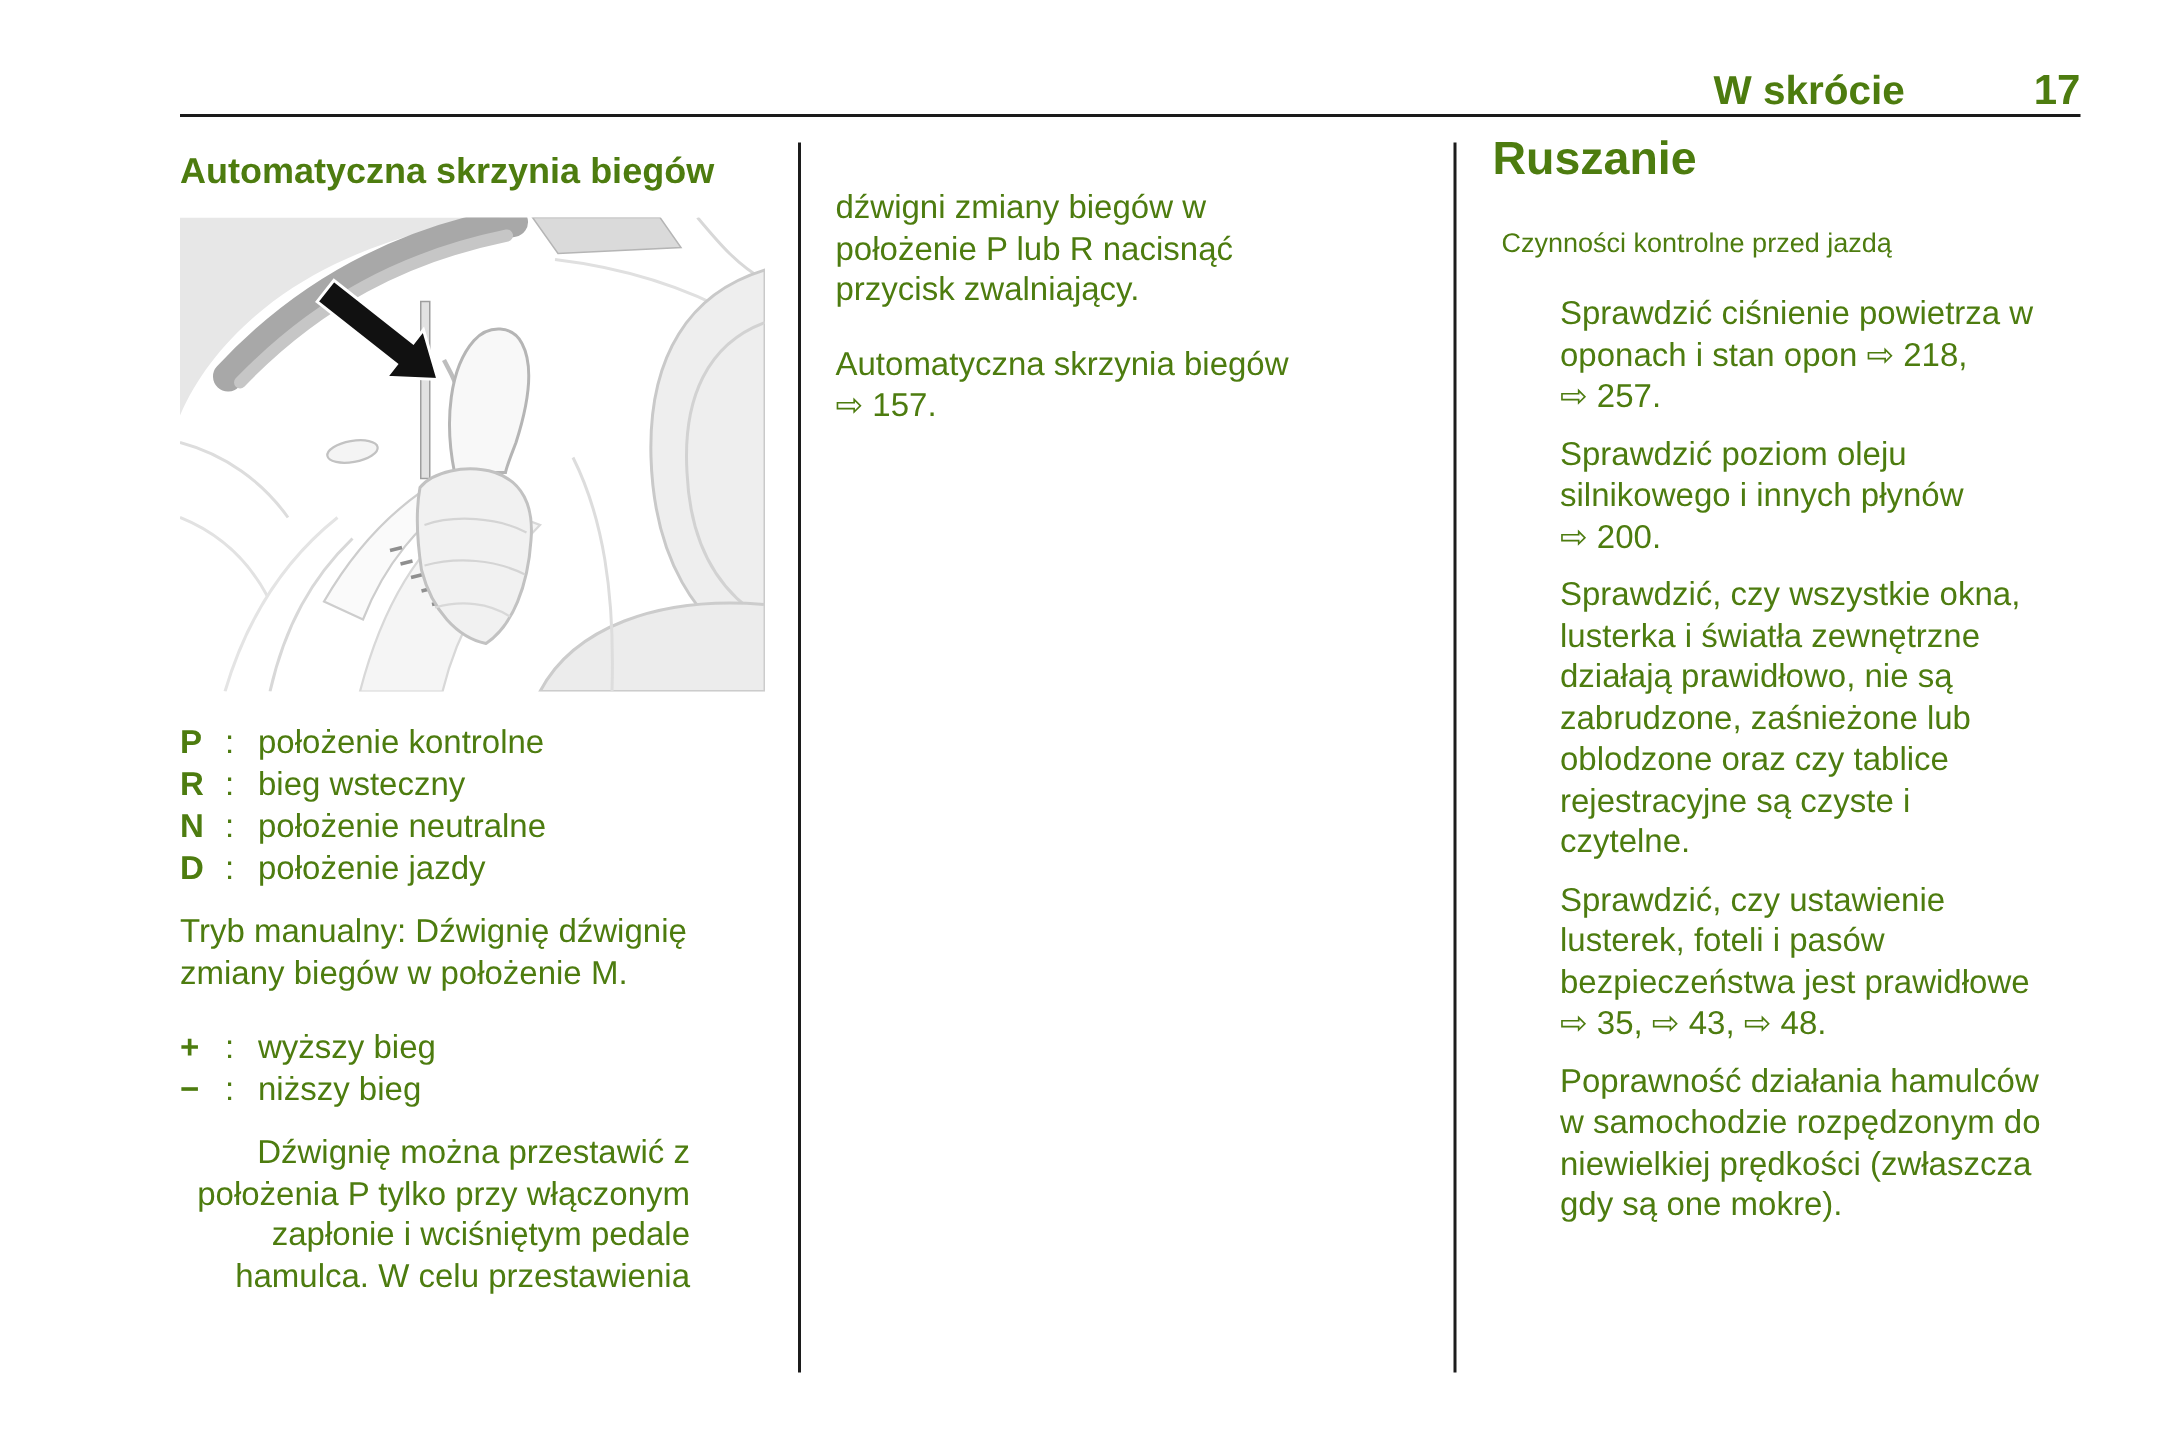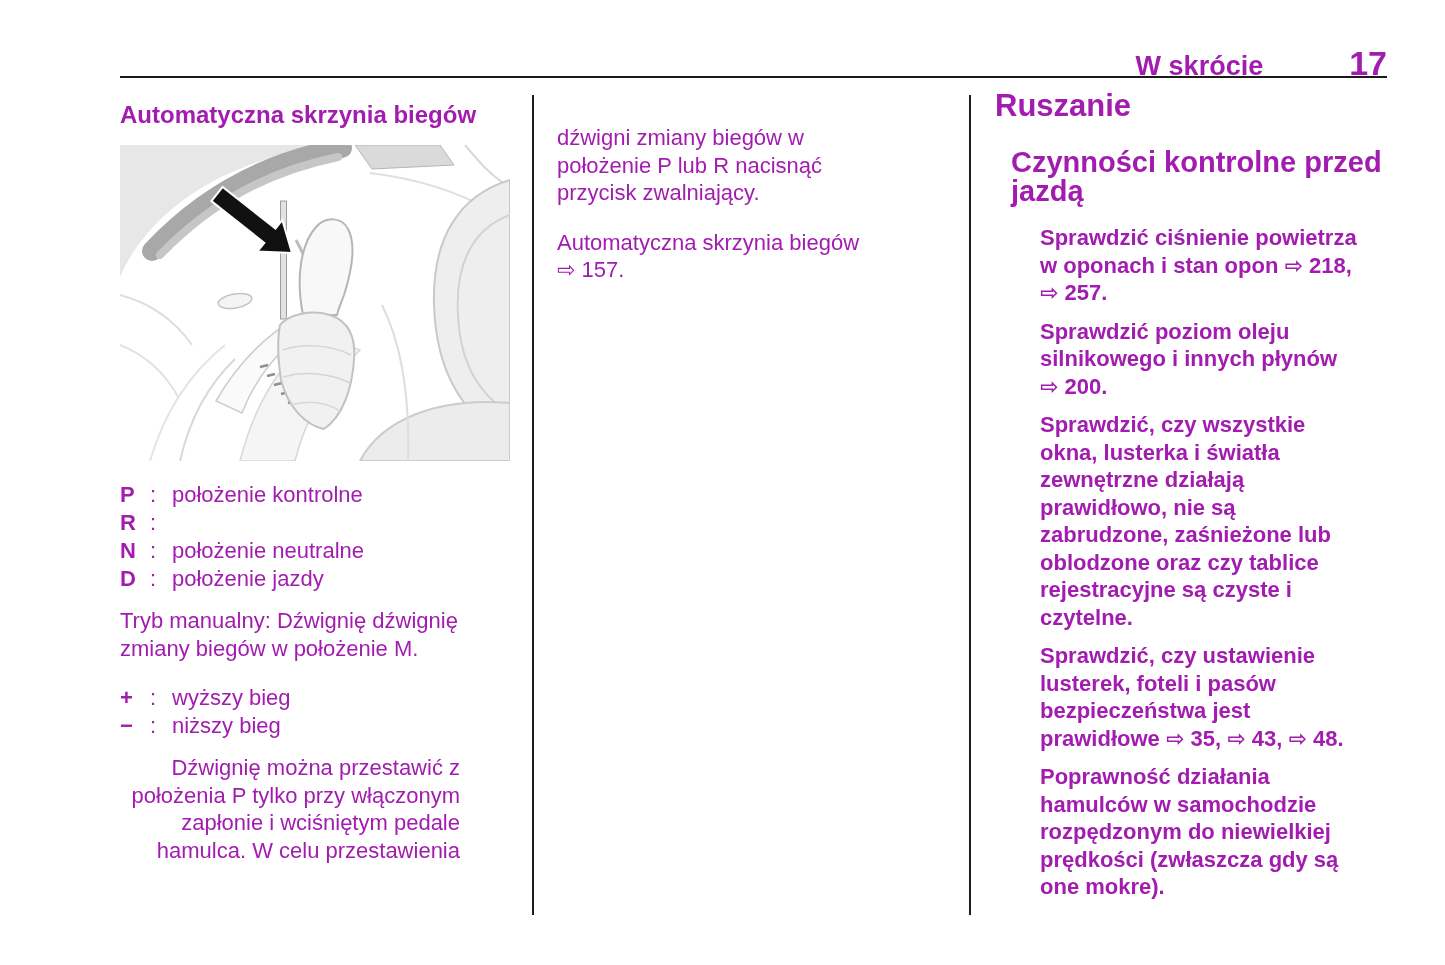--- a/index.html
+++ b/index.html
@@ -1,59 +1,59 @@
 <!DOCTYPE html>
 <html><head>
 <meta charset="utf-8">
 <style>
   html,body { margin:0; padding:0; background:#ffffff; }
   .page {
     position:relative; width:1445px; height:965px; background:#ffffff;
-    font-family:"Liberation Sans","DejaVu Sans",sans-serif; color:#a21caf;
+    font-family:"Liberation Sans","DejaVu Sans",sans-serif; color:#4d7c0f;
     overflow:hidden;
   }
   
   .page-header {
     position:absolute; top:44px; left:120px; width:1267px;
     display:flex; justify-content:flex-end; align-items:baseline;
   }
   .header-title { font-size:27px; font-weight:700; }
-  .header-page  { font-size:34px; font-weight:700; margin-left:86px; }
+  .header-page  { font-size:28px; font-weight:700; margin-left:86px; }
   .header-rule  { position:absolute; top:76px; left:120px; width:1267px; height:2px; background:#1a1a1a; }
   .vdiv { position:absolute; top:95px; height:820px; width:2px; background:#1c1c1c; }
   .vdiv-left  { left:532px; }
   .vdiv-right { left:969px; }
 
   
   .col-left  { position:absolute; left:120px; top:100px; width:392px; }
   .col-mid   { position:absolute; left:557px; top:102px; width:342px; }
   .col-right { position:absolute; left:995px; top:88px; width:392px; }
 
   .h-section { font-size:24px; font-weight:700; margin:0; line-height:29px; }
   .h-chapter { font-size:31px;  font-weight:700; margin:0; line-height:36px; }
-  .h-sub     { font-size:29px; font-weight:700; margin:24px 0 0 16px; line-height:29px; }
+  .h-sub     { font-size:18px; font-weight:400; margin:24px 0 0 6px; line-height:29px; }
 
   .body-text { font-size:22px; line-height:27.5px; }
 
   .figure { margin-top:16px; width:390px; height:316px; display:block; }
 
   .gear-list { margin-top:20px; }
   .def-row  { display:flex; font-size:22px; line-height:28px; }
   .def-key  { width:30px; flex:none; font-weight:700; }
   .def-sep  { width:22px; flex:none; }
   .def-desc { flex:1; }
 
   .manual-para { margin-top:14px; width:340px; }
   .manual-list { margin-top:6px; }
   .note-para   { margin-top:14px; width:340px;text-align:right; }
 
   .col-mid .p1 { width:342px; }
   .col-mid .p2 { margin-top:13px; width:342px; }
 
-  .checklist { list-style:none; margin:18px 0 12px 0; padding:0;font-weight:bold; }
+  .checklist { list-style:none; margin:18px 0 12px 0; padding:0; }
   .checklist li { display:flex; margin:0 0 11px 0; }
   .bullet-marker { width:45px; flex:none; }
   .bullet-disc { width:9px; height:9px; border-radius:50%; background:#1a1a1a; margin:9px 0 0 7px; }
   .bullet-text { width:322px; flex:none; font-size:22px; line-height:27.5px; }
 </style>
 </head>
 <body>
 
 <div class="page">
 
@@ -126,20 +126,21 @@
 
     <div class="gear-list">
       <div class="def-row">
         <span class="def-key">P</span>
         <span class="def-sep">:</span>
         <span class="def-desc">położenie kontrolne</span>
       </div>
       <div class="def-row">
         <span class="def-key">R</span>
         <span class="def-sep">:</span>
+        <span class="def-desc">bieg wsteczny</span>
       </div>
       <div class="def-row">
         <span class="def-key">N</span>
         <span class="def-sep">:</span>
         <span class="def-desc">położenie neutralne</span>
       </div>
       <div class="def-row">
         <span class="def-key">D</span>
         <span class="def-sep">:</span>
         <span class="def-desc">położenie jazdy</span>

